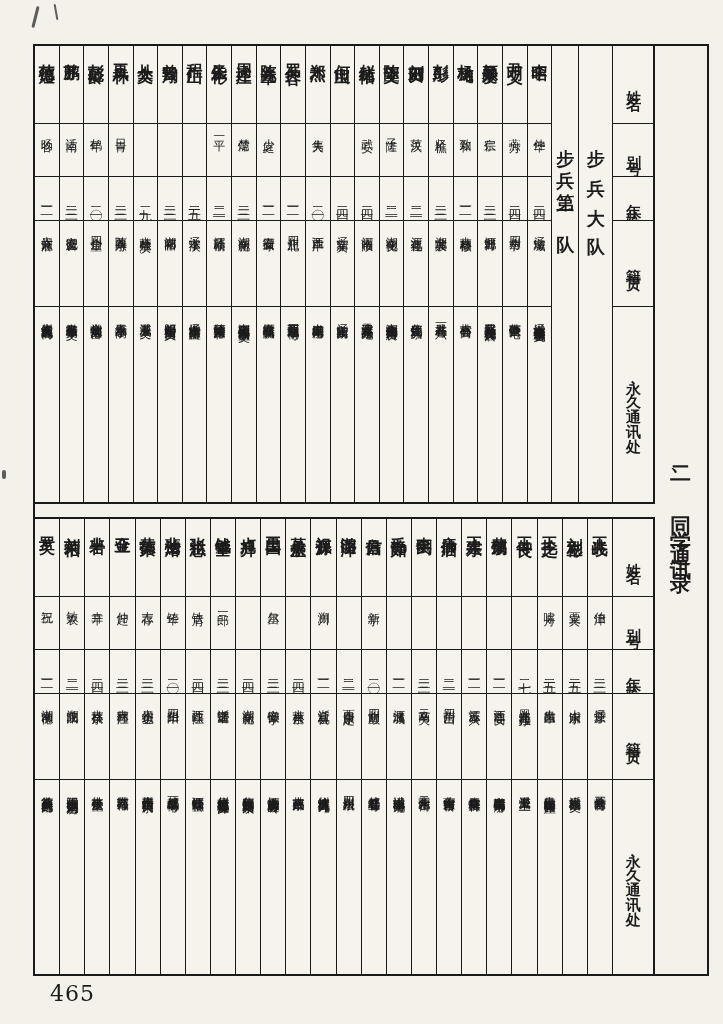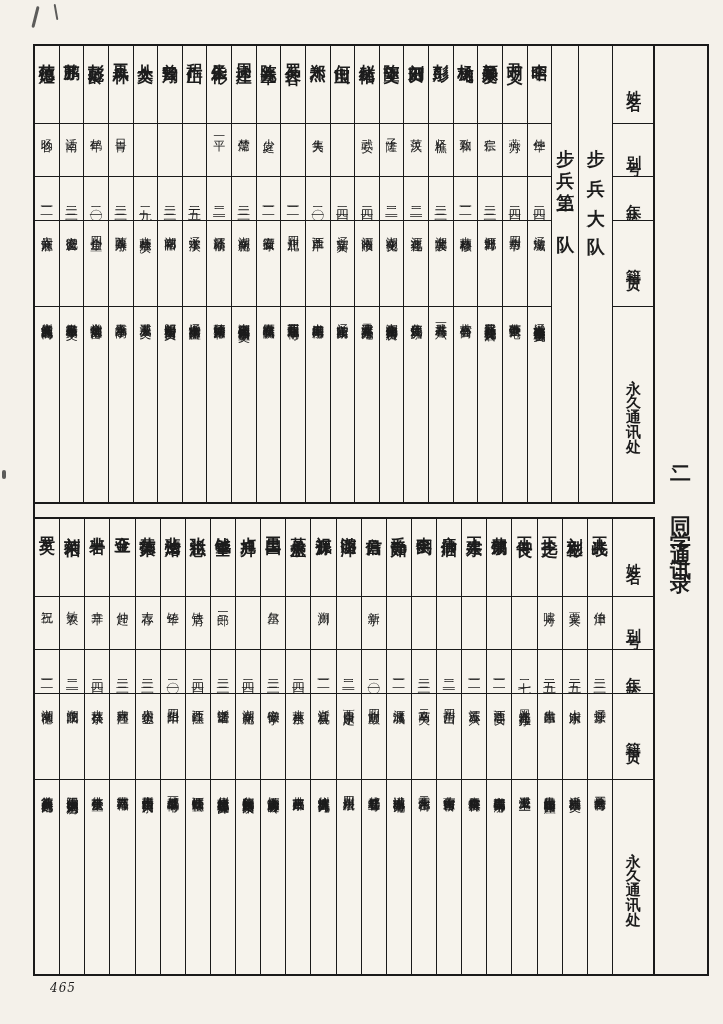--- a/index.html
+++ b/index.html
@@ -33,21 +33,21 @@
   .age-cell .vtext{font-size:13px;letter-spacing:2px;}
   .native-cell .vtext{font-size:12px;line-height:12.5px;letter-spacing:1px;}
   .address-cell .vtext{font-size:12px;line-height:12.5px;letter-spacing:0.5px;}
   .hdr .vtext{font-size:15px;font-weight:700;letter-spacing:7px;}
   .address-cell.hdr .vtext{letter-spacing:15px;}
   .queue-col .vtext{font-size:18px;font-weight:700;}
   .queue-col.sub .vtext{letter-spacing:22px;}
   .queue-col.main .vtext{letter-spacing:30px;}
   .title-strip{flex:1;display:flex;justify-content:center;align-items:center;}
   .title-strip .vtext{font-size:21px;font-weight:700;letter-spacing:14px;}
-  .page-number{position:absolute;left:50px;top:981px;font-size:12px;letter-spacing:1px;font-style:italic;}
+  .page-number{position:absolute;left:50px;top:981px;font-size:22px;letter-spacing:1px;}
   .artifact{position:absolute;background:#2a2a2a;border-radius:2px;opacity:.75;}
   .a1{left:34px;top:6px;width:3px;height:22px;transform:rotate(14deg);}
   .a2{left:55px;top:4px;width:2px;height:16px;transform:rotate(-10deg);}
   .a3{left:2px;top:470px;width:4px;height:9px;}
 </style>
 </head>
 <body>
 
 <div class="page">
   <div class="artifact a1"></div>

